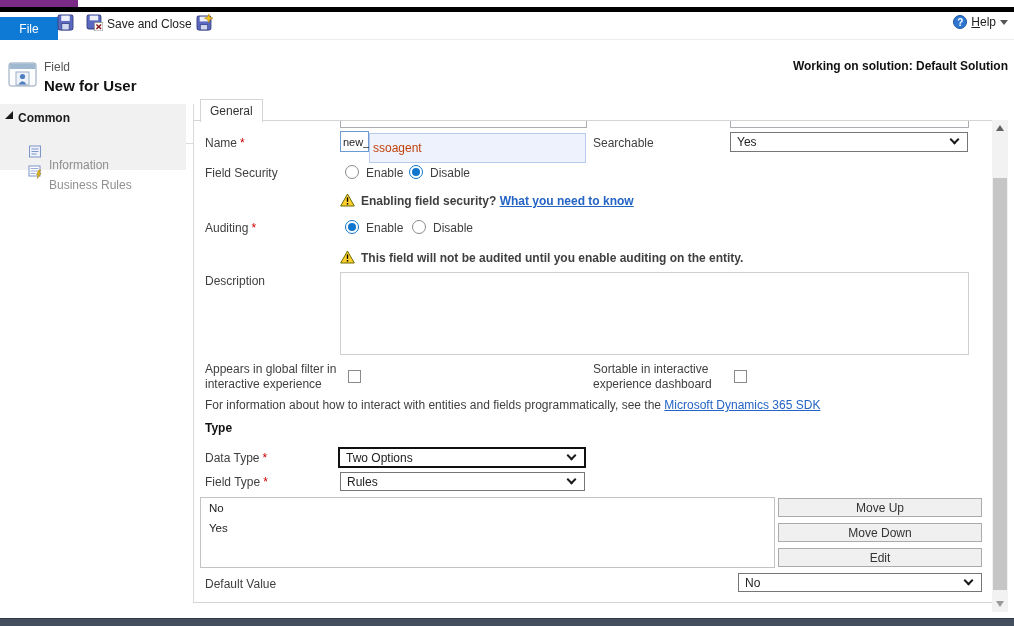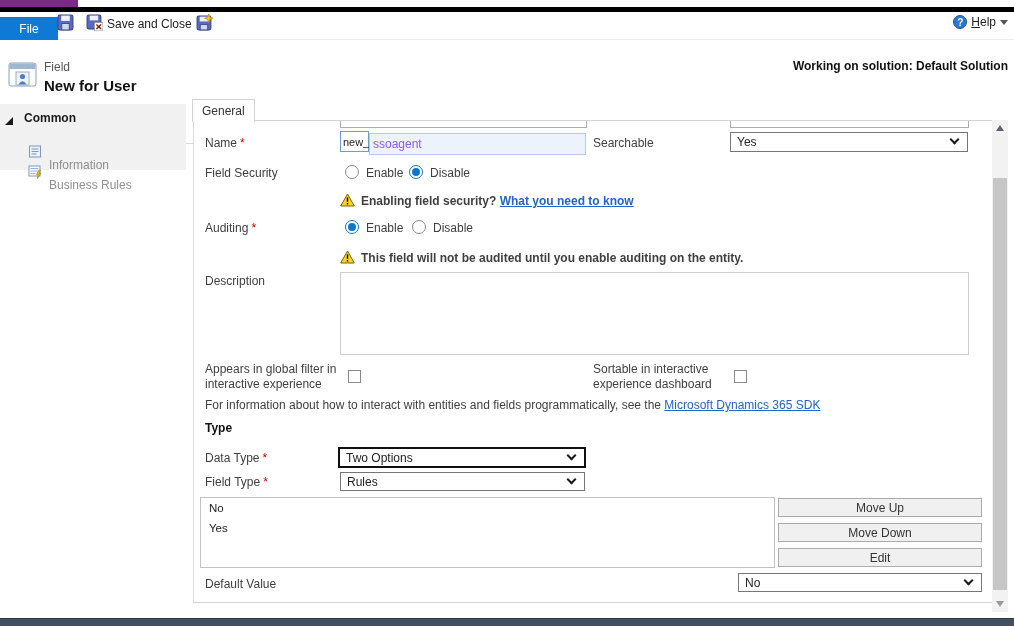--- a/index.html
+++ b/index.html
@@ -26,29 +26,29 @@
   
   .header { position:absolute; left:0; top:40px; width:1014px; height:63px; background:#fff; }
   .entity-icon { position:absolute; left:8px; top:20px; }
   .entity-type { position:absolute; left:44px; top:20px; font-size:12px; color:#555; }
   .page-title  { position:absolute; left:44px; top:37px; font-size:15px; font-weight:bold; color:#111; }
   .working-on  { position:absolute; right:6px; top:19px; font-size:12px; font-weight:bold; color:#111; }
   .header-sep  { position:absolute; left:0; top:103px; width:193px; height:1px; background:#dcdcdc; }
 
   
   .side-panel { position:absolute; left:0; top:104px; width:186px; height:66px; background:#f1f1f1; }
-  .tree-section { position:absolute; left:5px; top:7px; display:flex; align-items:flex-end; gap:11px; cursor:default; }
+  .tree-section { position:absolute; left:5px; top:7px; display:flex; align-items:flex-start; gap:5px; cursor:default; }
   .tri-expanded { width:0; height:0; border-left:8px solid transparent; border-bottom:8px solid #1a1a1a; }
   .tree-section-label { font-size:12px; font-weight:bold; color:#1a1a1a; }
   .tree-item { position:absolute; left:28px; display:flex; align-items:center; gap:6px; }
   .tree-item-label { font-size:12px; color:#8f8f8f;margin-top:28px; }
   .v-divider { position:absolute; left:193px; top:104px; width:1px; height:499px; background:#d9d9d9; }
 
   
-  .tab { position:absolute; left:192px; top:99px; height:23px; padding:0 9px; background:#fff;
+  .tab { position:absolute; left:200px; top:99px; height:23px; padding:0 9px; background:#fff;
          border:1px solid #d4d4d4; border-bottom:none; z-index:3; font-size:12px; color:#333;
          display:flex; align-items:center; }
   .pane-top    { position:absolute; left:193px; top:120px; width:799px; height:1px; background:#d4d4d4; z-index:1; }
   .pane-bottom { position:absolute; left:193px; top:602px; width:815px; height:1px; background:#d4d4d4; }
 
   
   .scrollbar { position:absolute; left:992px; top:120px; width:16px; height:492px; background:#f2f2f2; }
   .sb-btn { position:absolute; left:0; width:16px; height:16px; display:flex; align-items:center; justify-content:center; }
   .sb-up { top:0; } .sb-down { bottom:0; }
   .tri-up   { width:0; height:0; border-left:4px solid transparent; border-right:4px solid transparent; border-bottom:6px solid #5f6368; }
@@ -60,22 +60,22 @@
   .req { color:#cc0000; margin-left:3px; }
   .sel { position:absolute; background:#fff; border:1px solid #767676; font-size:12px; color:#222;
          display:flex; align-items:center; padding:0 22px 0 6px; }
   .sel .chev { position:absolute; right:9px; top:50%; width:7px; height:7px; margin-top:-6px;
                border-right:2px solid #1a1a1a; border-bottom:2px solid #1a1a1a; transform:rotate(45deg); }
   .sel.focused { border:2px solid #101010; }
   .clipped-input { position:absolute; top:120px; height:8px; border:1px solid #abadb3; border-top:none; background:#fff; }
 
   .prefix-box { position:absolute; left:340px; top:131px; width:29px; height:21px; border:1px solid #6d9ad0;
                 background:#fff; font-size:11px; color:#222; display:flex; align-items:center; padding-left:2px; }
-  .name-input { position:absolute; left:369px; top:133px; width:217px; height:22px; background:#edf2fc;
-                border:1px solid #b9cbec; font-size:12px; color:#8b5cf6; padding:0 3px; font-family:"Liberation Sans",sans-serif; }
+  .name-input { position:absolute; left:369px; top:133px; width:217px; height:30px; background:#edf2fc;
+                border:1px solid #b9cbec; font-size:12px; color:#c2410c; padding:0 3px; font-family:"Liberation Sans",sans-serif; }
 
   .radio { position:absolute; width:14px; height:14px; border-radius:50%; border:1px solid #8a8a8a; background:#fff; }
   .radio.on { border-color:#1075cc; }
   .radio.on::after { content:""; position:absolute; left:2px; top:2px; right:2px; bottom:2px; border-radius:50%; background:#1075cc; }
   .cbx { position:absolute; width:13px; height:13px; border:1px solid #8a8a8a; background:#fff; }
 
   .warn-row { position:absolute; font-size:12px; color:#3f3f3f; white-space:nowrap;font-weight:bold; }
   .warn-ic { vertical-align:-2px; margin-right:6px; }
   a.lnk { color:#2464c4; text-decoration:underline; cursor:pointer; }
 

